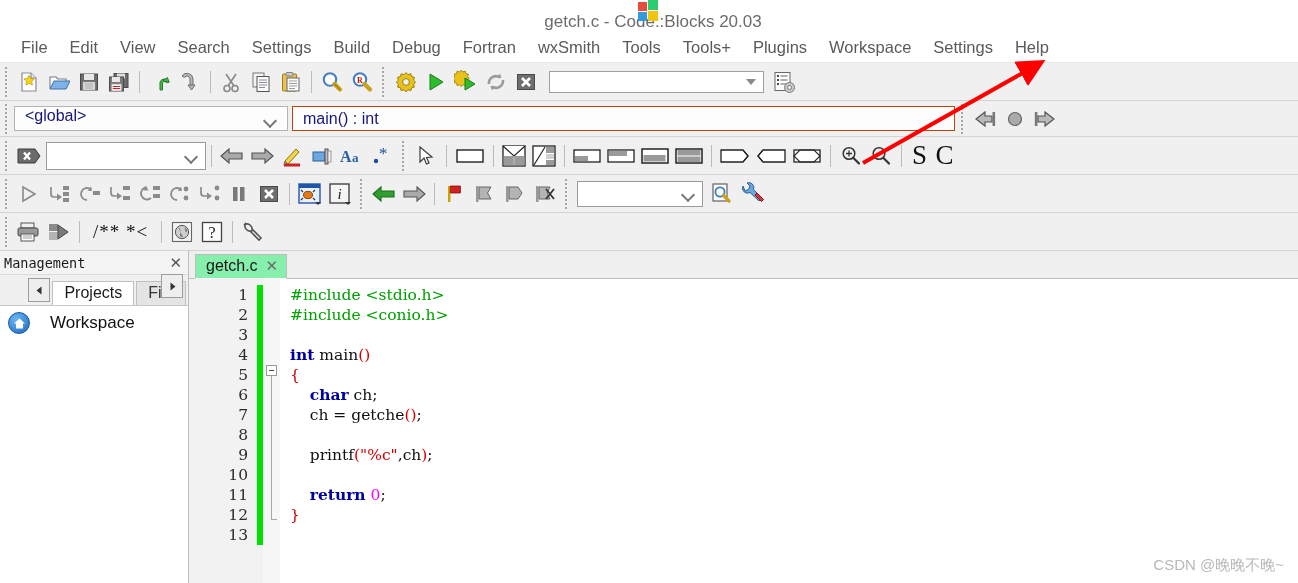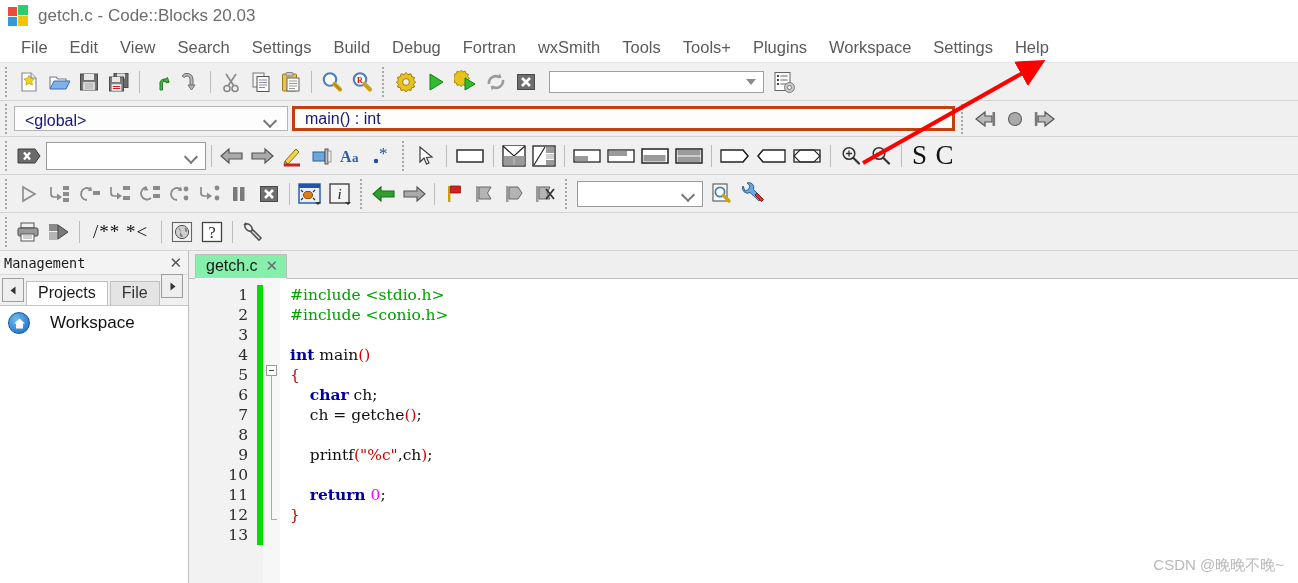--- a/index.html
+++ b/index.html
@@ -12,20 +12,21 @@
     overflow: hidden;
     position: relative;
   }
 
   
   .titlebar {
     height: 32px;
     display: flex; align-items: center;
     padding-left: 8px;
     background: #ffffff;
+    flex-direction: column;
   }
   .winlogo { width: 22px; height: 22px; position: relative; margin-right: 8px; }
   .winlogo i {
     position: absolute; display: block;
   }
   .winlogo .q1 { left:0; top:2px; width:9px; height:9px; background:#e84c3d; }
   .winlogo .q2 { left:10px; top:0px; width:10px; height:10px; background:#2ecc71; }
   .winlogo .q3 { left:0; top:12px; width:9px; height:9px; background:#3498db; }
   .winlogo .q4 { left:10px; top:11px; width:10px; height:10px; background:#f1c40f; }
   .title-text {
@@ -98,28 +99,28 @@
     border-right: 5px solid transparent;
     border-top: 6px solid #8a8a8a;
   }
 
   
   .scopebar { height: 35px; }
   .scope-combo {
     height: 25px; width: 274px;
     border: 1px solid #b4b4b4;
     background: #fdfdfd;
-    display:flex; align-items:flex-end;
+    display:flex; align-items:flex-start;
     font-size: 16px; color: #15157a;
     padding-left: 10px;
     position: relative; box-sizing: border-box;
   }
   .scope-combo2 {
     height: 25px; width: 663px;
-    border: 3px solid #c2410c;
+    border: 1px solid #c2410c;
     background: #fdfdfd;
     display:flex; align-items:center;
     font-size: 16px; color: #15157a;
     padding-left: 10px;
     position: relative; box-sizing: border-box;
     margin-left: 4px;
   }
   .scope-combo .caret2 {
     position:absolute; right:12px; top:9px;
     width:8px; height:8px;
@@ -192,20 +193,21 @@
     color: #1a1a1a;
     border-bottom: 1px solid #dcdcdc;
   }
   .mgmt-close { color:#555; font-size: 15px; font-family:"Liberation Sans",sans-serif; }
   .mgmt-tabs {
     display: flex; align-items: flex-end;
     height: 30px;
     background: #f0f0f0;
     border-bottom: 1px solid #c6c6c6;
     position: relative;
+    justify-content: flex-end;
   }
   .tabscroll {
     width: 20px; height: 22px;
     border: 1px solid #9d9d9d;
     background: #eeeeee;
     display:flex;align-items:center;justify-content:center;
     margin: 0 2px 3px 2px;
   }
   .tabscroll.right { position: absolute; right: 3px; bottom: 4px; }
   .mtab {

